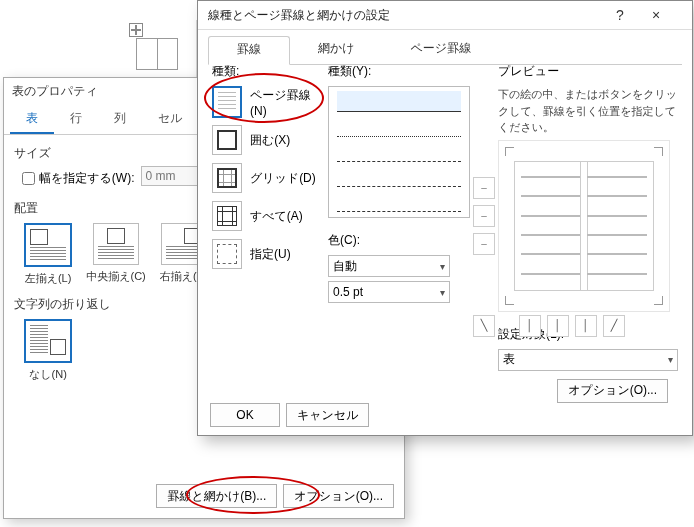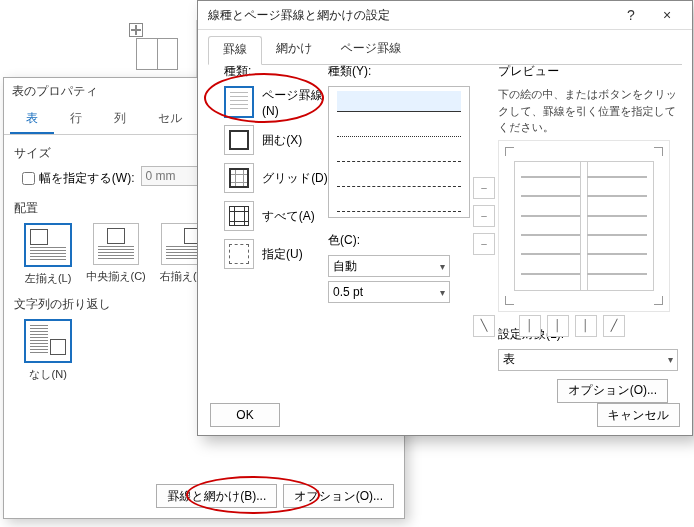--- a/index.html
+++ b/index.html
@@ -37,29 +37,29 @@
 .opt .ic.wn:after,.opt .ic.wy:after{top:4px;left:4px;right:22px;height:30px}
 .opt .ic.wn:before,.opt .ic.wy:before{top:18px;right:4px;left:auto;width:14px;height:14px}
 .opt .ic.wy:after{right:4px}
 .opt .lbl{font-size:11px;color:#333}
 .dlg1 .bottom{position:absolute;left:0;right:0;bottom:10px;display:flex;justify-content:flex-end;padding:0 10px}
 .wbtn{height:24px;background:#fdfdfd;border:1px solid #adadad;padding:0 10px;font-size:12px;cursor:pointer}
 .wbtn+ .wbtn{margin-left:6px}
 .ellipse-red{position:absolute;border:2px solid #c00;border-radius:50%;pointer-events:none}
 
 .dlg2{position:absolute;left:197px;top:0;width:494px;height:434px;background:#fff;border:1px solid #888;box-shadow:6px 6px 14px rgba(0,0,0,.25)}
-.dlg2 .titlebar{height:28px;display:flex;align-items:center;padding:0 7px 0 10px;border-bottom:1px solid #ddd}
+.dlg2 .titlebar{height:28px;display:flex;align-items:center;padding:0 18px 0 10px;border-bottom:1px solid #ddd}
 .dlg2 .titlebar .t{flex:1;font-size:12px;color:#222}
 .tb-btn{width:36px;height:24px;display:flex;align-items:center;justify-content:center;color:#333;cursor:pointer;font-size:14px}
 .dlg2 .tabs{display:flex;height:28px;margin:6px 10px 0;border-bottom:1px solid #ccc}
-.dlg2 .tabs .tab{padding:4px 14px;cursor:pointer;color:#333}
+.dlg2 .tabs .tab{padding:4px 28px;cursor:pointer;color:#333}
 .dlg2 .tabs .tab.sel{border:1px solid #ccc;border-bottom:1px solid #fff;background:#fff;border-radius:3px 3px 0 0;margin-bottom:-1px}
 .dlg2 .body{position:absolute;top:62px;left:10px;right:10px;bottom:44px}
 .dlg2 .col{position:absolute;top:0;bottom:0}
-.dlg2 .col1{left:16px;width:110px}
+.dlg2 .col1{left:4px;width:110px}
 .dlg2 .col2{left:120px;width:150px}
 .dlg2 .col3{left:290px;right:0}
 .clabel{font-size:12px;margin-bottom:6px}
 .kind{display:flex;align-items:center;height:32px;margin-bottom:6px;cursor:pointer}
 .kind .kic{width:28px;height:28px;border:1px solid #bbb;margin-right:8px;position:relative;background:#fff}
 .kind.sel .kic{border:2px solid #1a6fbf}
 .kind .kic:before{content:"";position:absolute;inset:4px;border:1px solid #666}
 .kind .kic.k-none:before{border:none;background:repeating-linear-gradient(#bbb 0 1px,transparent 1px 4px)}
 .kind .kic.k-box:before{border:2px solid #333}
 .kind .kic.k-all:before{border:1px solid #333}
@@ -86,21 +86,21 @@
 .corner.tr{top:6px;right:6px;border-top:1px solid #999;border-right:1px solid #999}
 .corner.bl{bottom:6px;left:6px;border-bottom:1px solid #999;border-left:1px solid #999}
 .corner.br{bottom:6px;right:6px;border-bottom:1px solid #999;border-right:1px solid #999}
 .side-toggles{position:absolute;display:flex;flex-direction:column;gap:6px}
 .side-toggles.vert{left:-26px;top:36px}
 .side-toggles.horiz{flex-direction:row;left:20px;bottom:-26px}
 .diag-toggle{position:absolute;left:-26px;bottom:-26px}
 .tog{width:20px;height:20px;border:1px solid #ccc;background:#fff;cursor:pointer;font-size:11px;color:#555;line-height:18px;text-align:center}
 .apply-sel{width:170px;margin-top:6px}
 .opt-btn-row{text-align:right;margin-top:8px;width:170px}
-.dlg2 .footer{position:absolute;left:0;right:0;bottom:8px;display:flex;justify-content:space-between;padding:0 12px}
+.dlg2 .footer{position:absolute;left:0;right:0;bottom:8px;display:flex;justify-content:flex-start;padding:0 12px}
 .hint{font-size:11px;color:#444;text-align:left;line-height:1.5}
 </style>
 </head>
 <body>
 <div class="stage">
 
 <div class="doc-bg">
   <div class="plus"></div>
   <div class="tbl"></div>
 </div>

